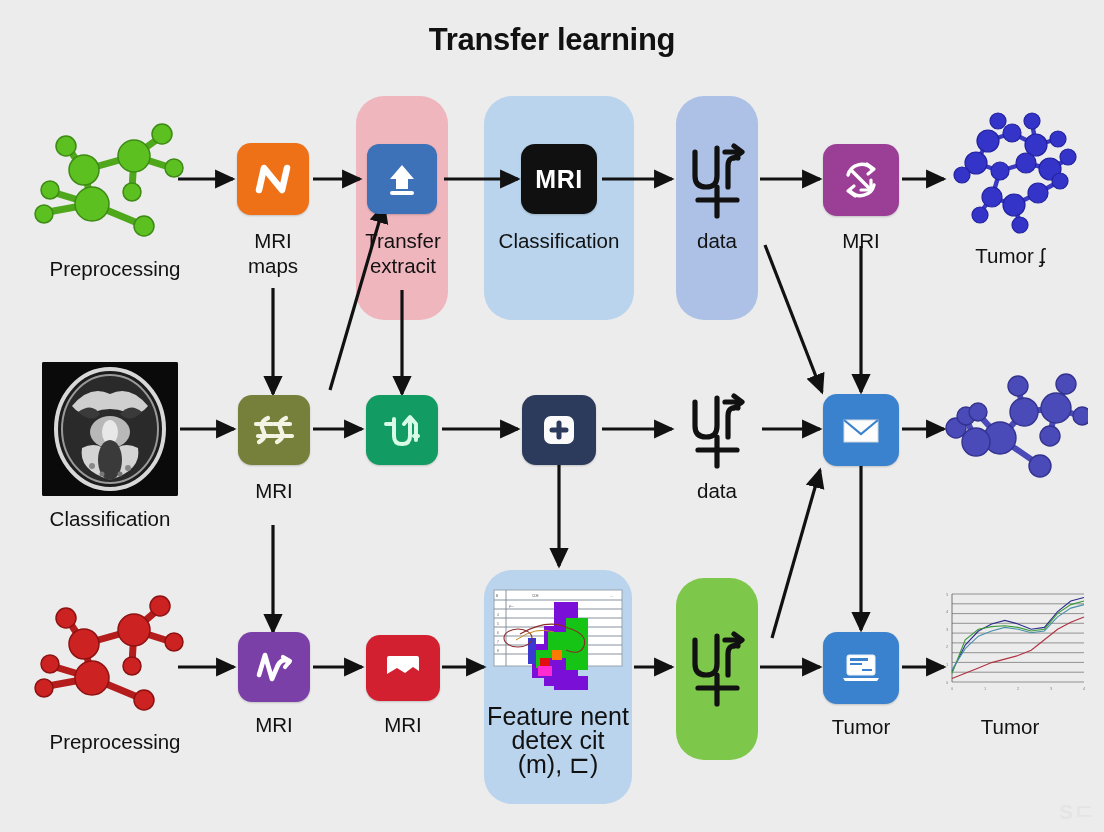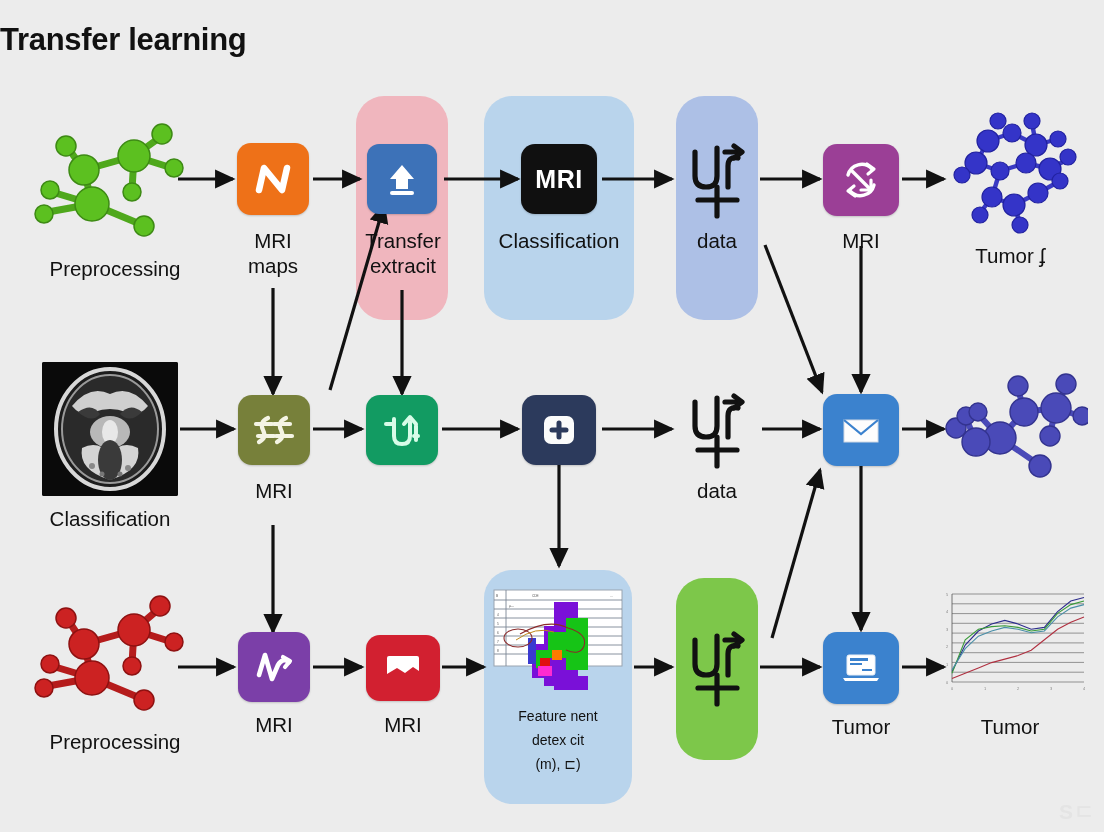--- a/index.html
+++ b/index.html
@@ -8,39 +8,39 @@
     background:#ececec;
     font-family:"Liberation Sans", sans-serif;
     overflow:hidden;
     position:relative;
     color:#111;
   }
   #canvas{position:absolute;inset:0;width:1104px;height:832px;}
   .abs{position:absolute;}
   
   #title{
-    left:0;top:22px;width:1104px;text-align:left;
+    left:0;top:22px;width:1104px;text-align:center;
     font-size:31px;font-weight:bold;letter-spacing:-0.3px;color:#111;
   }
   
   .panel{border-radius:28px;}
   
   .tile{
     border-radius:14px;
     display:flex;align-items:center;justify-content:center;
     box-shadow:0 1px 2px rgba(0,0,0,.18);
   }
   .tile svg{display:block;}
   
   .cap{
     position:absolute;text-align:center;
     font-size:20.5px;line-height:25px;color:#111;
     white-space:pre-line;
   }
-  .cap.small{font-size:14px;line-height:24px;}
+  .cap.small{font-size:25px;line-height:24px;}
   
   .mol{position:absolute;}
   
   .thumb{position:absolute;background:#111;overflow:hidden;}
   
   #watermark{
     right:8px;bottom:6px;font-size:21px;color:#e4e4e4;
     letter-spacing:1px;font-weight:bold;user-select:none;
   }
   svg.layer{position:absolute;left:0;top:0;width:1104px;height:832px;pointer-events:none;}

